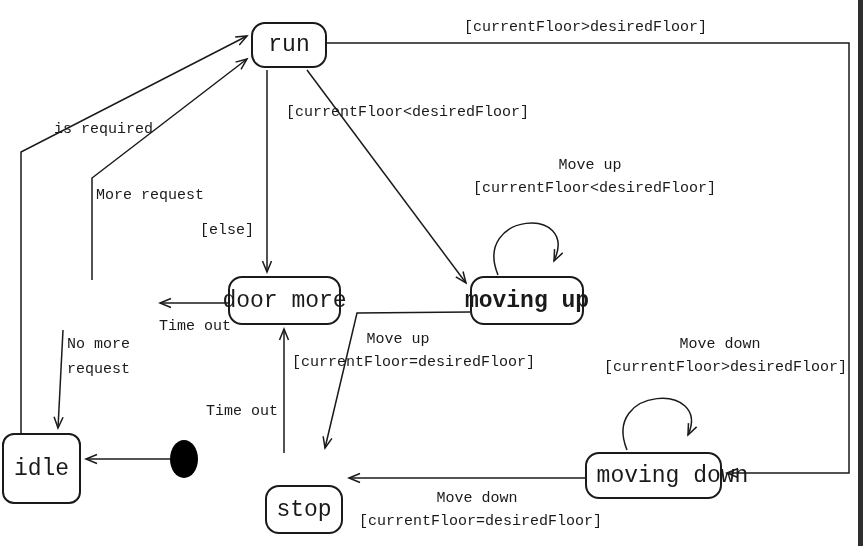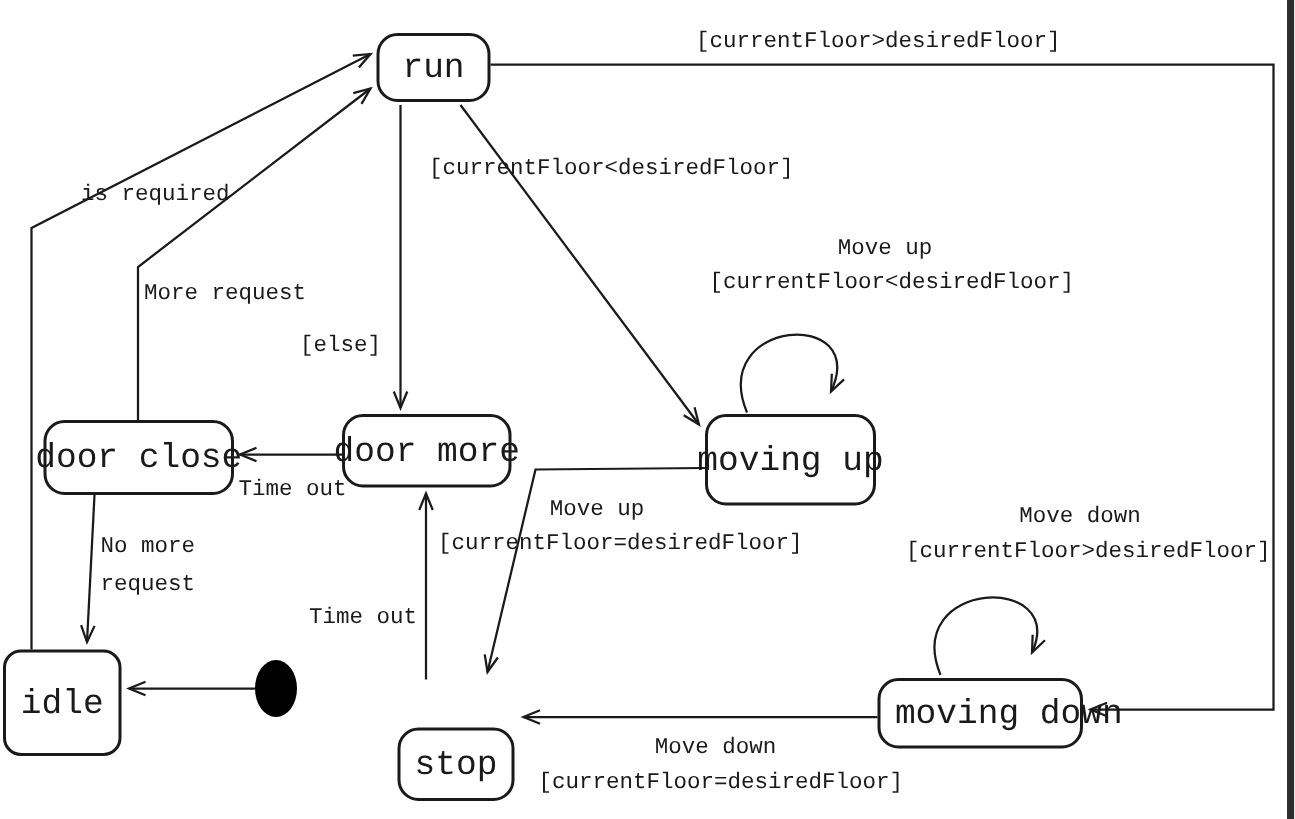--- a/index.html
+++ b/index.html
@@ -71,23 +71,22 @@
     <path d="M 63 330 L 58 428" marker-end="url(#arrow)"></path>
     <path d="M 170 459 L 86 459" marker-end="url(#arrow)"></path>
     <path d="M 284 453 L 284 329" marker-end="url(#arrow)"></path>
     <path d="M 498 275 C 472 212, 580 205, 554 261" marker-end="url(#arrow)"></path>
     <path d="M 470 312 L 357 313 L 325 448" marker-end="url(#arrow)"></path>
     <path d="M 627 450 C 601 386, 712 382, 688 435" marker-end="url(#arrow)"></path>
     <path d="M 585 478 L 349 478" marker-end="url(#arrow)"></path>
   </svg>
 
   <div class="state" style="left:251px;top:22px;width:76px;height:46px;">run</div>
-  <div class="state" style="left:29px;top:280px;width:127px;height:50px;">door close</div>
   <div class="state" style="left:228px;top:276px;width:113px;height:49px;">door more</div>
-  <div class="state" style="left:470px;top:276px;width:114px;height:61px;">moving up</div>
+  <div class="state" style="left:470px;top:276px;width:114px;height:49px;font-weight:bold;">moving up</div>
   <div class="state" style="left:585px;top:452px;width:137px;height:47px;padding-left:38px;">moving down</div>
   <div class="state" style="left:2px;top:433px;width:79px;height:71px;border-radius:12px;">idle</div>
   <div class="state" style="left:265px;top:453px;width:78px;height:49px;margin-top:32px;">stop</div>
 
   <div class="initial-dot" style="left:170px;top:440px;width:28px;height:38px;"></div>
 
   <div class="edge-label" style="left:464px;top:16px;">[currentFloor&gt;desiredFloor]</div>
 
   <div class="edge-label" style="left:286px;top:101px;">[currentFloor&lt;desiredFloor]</div>
 
@@ -97,21 +96,21 @@
 
   <div class="edge-label" style="left:200px;top:219px;">[else]</div>
 
   <div class="edge-label center" style="left:473px;top:154px;width:234px;">
     <span>Move up</span>
     <span>[currentFloor&lt;desiredFloor]</span>
   </div>
 
   <div class="edge-label" style="left:159px;top:315px;">Time out</div>
 
-  <div class="edge-label" style="left:67px;top:352px;line-height:25px;">
+  <div class="edge-label" style="left:67px;top:332px;line-height:25px;">
     <span>No more</span>
     <span>request</span>
   </div>
 
   <div class="edge-label" style="left:206px;top:400px;">Time out</div>
 
   <div class="edge-label center" style="left:292px;top:328px;width:212px;">
     <span>Move up</span>
     <span>[currentFloor=desiredFloor]</span>
   </div>

